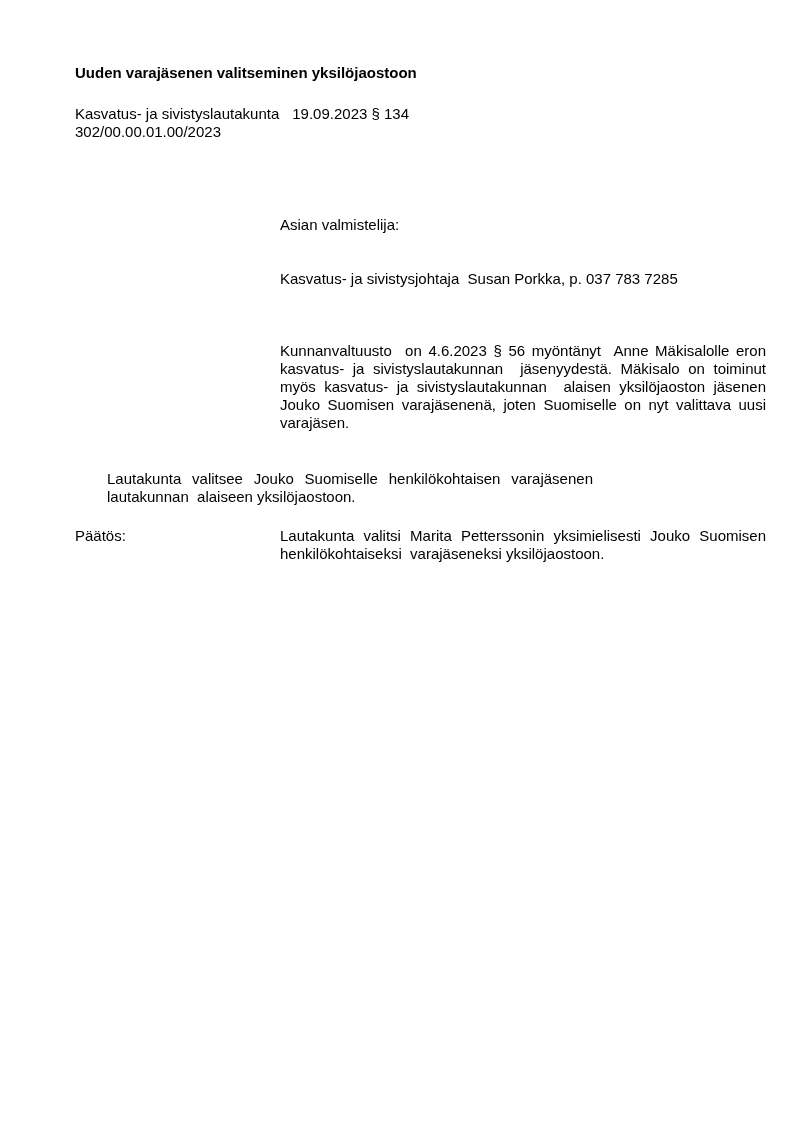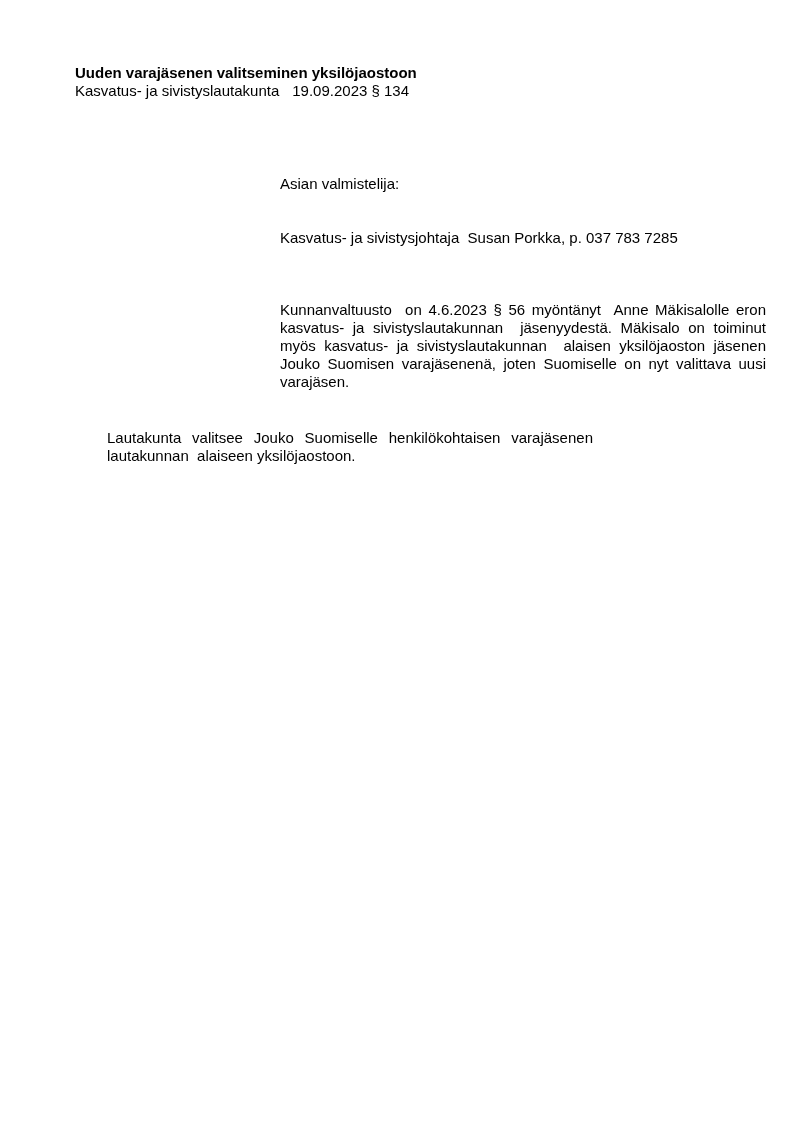--- a/index.html
+++ b/index.html
@@ -20,20 +20,21 @@
     font-size: 15px;
     line-height: 18px;
   }
   .doc-title {
     font-size: 15px;
     font-weight: bold;
     line-height: 18px;
     white-space: pre-wrap;
   }
   .meta-block {
+    margin-top: 23px;
   }
   .meta-line1 .gap {
     display: inline-block;
     width: 13px;
   }
   .row {
     display: flex;
     align-items: flex-start;
   }
   .label-col {
@@ -60,33 +61,38 @@
 <body>
 
 <div class="page">
 
   <h1 class="doc-title">Uuden varajäsenen valitseminen yksilöjaostoon</h1>
 
   <div class="meta-block">
     <div class="meta-line1">
       <span>Kasvatus- ja sivistyslautakunta</span><span class="gap"></span><span>19.09.2023 § 134</span>
     </div>
+    <div class="meta-line2">302/00.00.01.00/2023</div>
   </div>
 
   <div class="row preparer-row">
     <div class="label-col"></div>
     <div class="content-col">
       <div>Asian valmistelija:</div>
       <div>Kasvatus- ja sivistysjohtaja  Susan Porkka, p. 037 783 7285</div>
     </div>
   </div>
 
   <div class="row background-row">
     <div class="label-col"></div>
     <div class="content-col justify">Kunnanvaltuusto  on 4.6.2023 § 56 myöntänyt  Anne Mäkisalolle eron kasvatus- ja sivistyslautakunnan  jäsenyydestä. Mäkisalo on toiminut myös kasvatus- ja sivistyslautakunnan  alaisen yksilöjaoston jäsenen Jouko Suomisen varajäsenenä, joten Suomiselle on nyt valittava uusi varajäsen.</div>
   </div>
 
   <div class="row proposal-row">
     <div class="content-col justify">Lautakunta valitsee Jouko Suomiselle henkilökohtaisen varajäsenen lautakunnan  alaiseen yksilöjaostoon.</div>
   </div>
 
+  <div class="row decision-row">
+    <div class="label-col">Päätös:</div>
+    <div class="content-col justify">Lautakunta valitsi Marita Petterssonin yksimielisesti Jouko Suomisen henkilökohtaiseksi  varajäseneksi yksilöjaostoon.</div>
+  </div>
 
 </div>
 
 </body></html>

